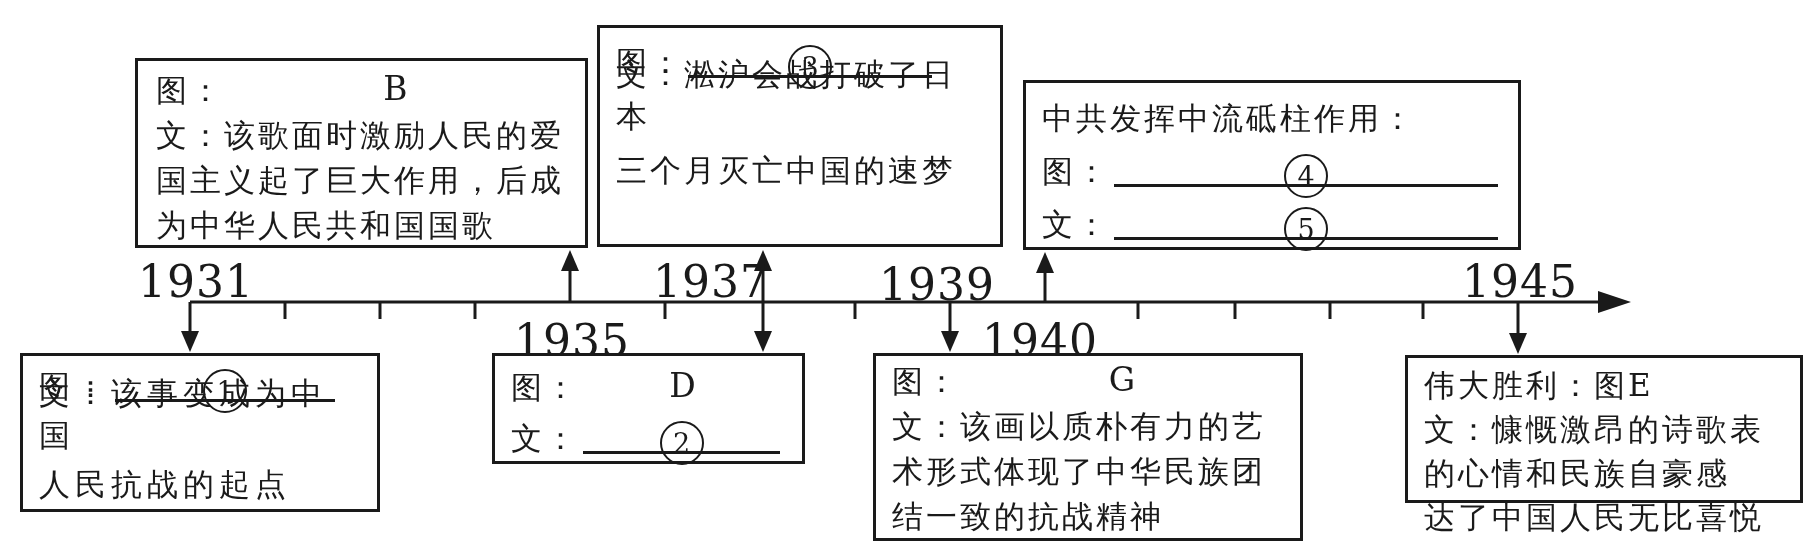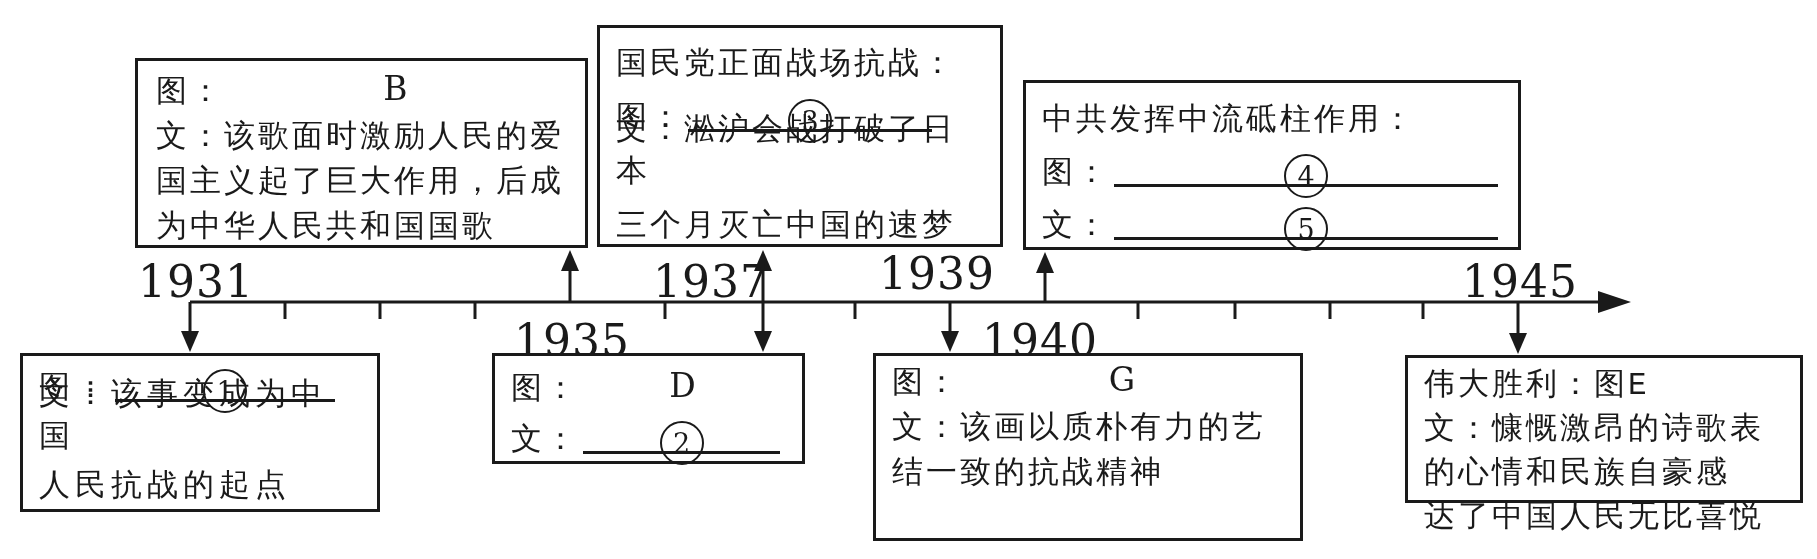--- a/index.html
+++ b/index.html
@@ -39,21 +39,21 @@
   .box-zg .row{height:53px;}
   .box-zg .blank{margin:0 4px 6px 4px;}
   .box-1   {left:20px;   top:353px; width:360px; height:159px; padding:3px 16px 0 16px; letter-spacing:5px;}
   .box-1 .row{height:49px;}
   .box-1 .blank{margin:0 26px 6px 4px;}
   .box-d   {left:492px;  top:353px; width:313px; height:111px; padding:2px 16px 0 16px;}
   .box-d .row{height:51px;}
   .box-d .blank{margin:0 6px 6px 4px;}
   .box-g   {left:873px;  top:353px; width:430px; height:188px; padding:2px 16px 0 16px;}
   .box-g .row{height:45px;}
-  .box-e   {left:1405px; top:355px; width:398px; height:148px; padding:5px 16px 0 16px;font-family:Liberation Mono, monospace;}
+  .box-e   {left:1405px; top:355px; width:398px; height:148px; padding:5px 16px 0 16px;}
   .box-e .row{height:44px;}
 </style>
 </head>
 <body>
 
 <div class="canvas">
 
   <svg class="tl-svg" viewBox="0 0 1817 559" xmlns="http://www.w3.org/2000/svg">
     <g stroke="#1a1a1a" stroke-width="3" fill="none">
       <line x1="190" y1="302" x2="1602" y2="302"></line>
@@ -83,36 +83,35 @@
       <polygon points="763,352 754,331 772,331"></polygon>
       <polygon points="950,352 941,331 959,331"></polygon>
       <polygon points="1045,252 1036,273 1054,273"></polygon>
       <polygon points="1518,354 1509,333 1527,333"></polygon>
     </g>
   </svg>
 
   <div class="year" style="left:196px;top:256px;">1931</div>
   <div class="year" style="left:572px;top:315px;">1935</div>
   <div class="year" style="left:711px;top:256px;">1937</div>
-  <div class="year" style="left:937px;top:248px;">1939</div>
+  <div class="year" style="left:937px;top:259px;">1939</div>
   <div class="year" style="left:1040px;top:315px;">1940</div>
   <div class="year" style="left:1520px;top:256px;">1945</div>
 
   <div class="box box-b">
     <div class="row">
       <span class="lbl">图：</span>
       <span class="ctr">B</span>
     </div>
     <div class="row">文：该歌面时激励人民的爱</div>
     <div class="row">国主义起了巨大作用，后成</div>
     <div class="row">为中华人民共和国国歌</div>
   </div>
 
   <div class="box box-gmd">
-    <div class="row">国民党正面战场抗战：</div>
     <div class="row">
       <span class="lbl">图：</span>
       <span class="blank">
         <span class="circ">3</span>
       </span>
     </div>
     <div class="row">文：淞沪会战打破了日本</div>
     <div class="row">三个月灭亡中国的速梦</div>
   </div>
 
@@ -155,20 +154,21 @@
       </span>
     </div>
   </div>
 
   <div class="box box-g">
     <div class="row">
       <span class="lbl">图：</span>
       <span class="ctr">G</span>
     </div>
     <div class="row">文：该画以质朴有力的艺</div>
+    <div class="row">术形式体现了中华民族团</div>
     <div class="row">结一致的抗战精神</div>
   </div>
 
   <div class="box box-e">
     <div class="row">伟大胜利：图E</div>
     <div class="row">文：慷慨激昂的诗歌表</div>
     <div class="row">的心情和民族自豪感</div>
     <div class="row">达了中国人民无比喜悦</div>
   </div>
 

